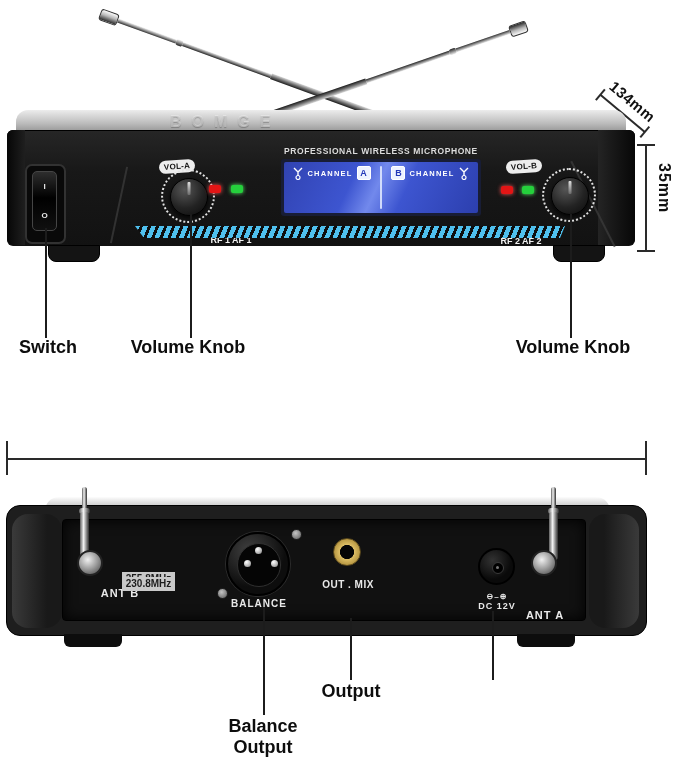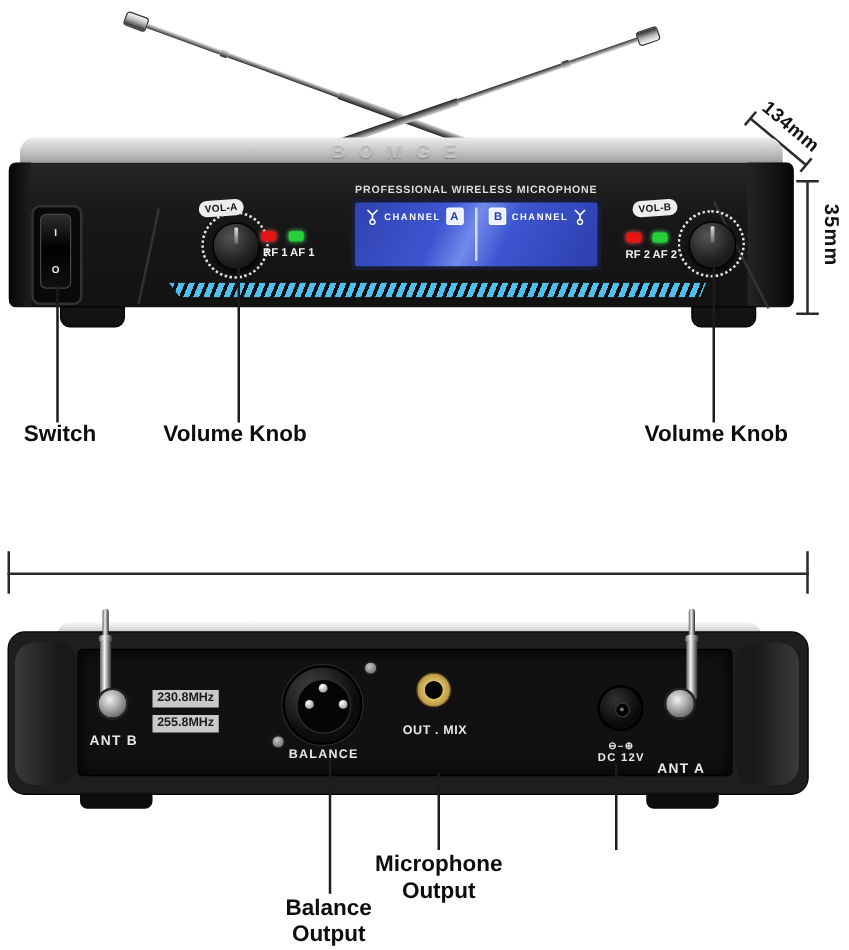--- a/index.html
+++ b/index.html
@@ -13,21 +13,21 @@
   .ant-s1{width:62px;height:3.5px;background:linear-gradient(180deg,#eee,#888 55%,#333);}
   .ant-joint{width:7px;height:6px;border-radius:2px;background:linear-gradient(180deg,#f5f5f5,#777 60%,#222);}
   .ant-s2{width:95px;height:4.5px;background:linear-gradient(180deg,#e8e8e8,#7d7d7d 55%,#262626);}
   .ant-s3{width:118px;height:6px;background:linear-gradient(180deg,#d9d9d9,#6b6b6b 55%,#1a1a1a);}
   .ant-left{left:100px;top:8px;width:300px;transform:rotate(20deg);}
   .ant-right{left:527px;top:20px;width:280px;transform:rotate(161deg);}
 
   
   .front-lid{left:16px;top:110px;width:610px;height:26px;border-radius:12px 12px 3px 3px;
              background:linear-gradient(180deg,#ececec,#bdbdbd 50%,#8f8f8f 90%);box-shadow:0 1px 0 #777;}
-  .brand{left:170px;top:113px;width:300px;text-align:center;font-weight:bold;font-size:16px;
+  .brand{left:170px;top:113px;width:300px;text-align:left;font-weight:bold;font-size:16px;
          letter-spacing:10px;color:rgba(255,255,255,0.38);text-shadow:0 1px 1px rgba(0,0,0,0.25);}
   .front-face{left:7px;top:130px;width:628px;height:115px;border-radius:6px;
               background:linear-gradient(180deg,#262626,#181818 35%,#121212);border-top:1px solid #000;}
   .face-edge-l{left:7px;top:130px;width:18px;height:115px;border-radius:6px 0 0 6px;
                background:linear-gradient(90deg,#060606,#1f1f1f);}
   .face-edge-r{left:598px;top:130px;width:37px;height:115px;border-radius:0 6px 6px 0;
                background:linear-gradient(270deg,#070707,#242424);}
   .bevel{width:2px;background:#3a3a3a;opacity:.8;}
   .bevel-l{left:118px;top:166px;height:78px;transform:rotate(12deg);}
   .bevel-r{left:592px;top:156px;height:96px;transform:rotate(-27deg);}
@@ -45,21 +45,21 @@
   .knob{width:36px;height:36px;border-radius:50%;border:1px solid #000;
         background:radial-gradient(circle at 38% 30%,#565656,#232323 55%,#0b0b0b);box-shadow:0 2px 4px rgba(0,0,0,.8);}
   .knob:after{content:"";position:absolute;left:50%;top:3px;width:3px;height:13px;transform:translateX(-50%);
               border-radius:1px;background:linear-gradient(180deg,#e0e0e0,#6a6a6a);}
   .knob-a{left:170px;top:178px;} .knob-b{left:551px;top:177px;}
   .led{width:12px;height:8px;border-radius:2px;}
   .led-red{background:#e31515;box-shadow:0 0 4px #f55;}
   .led-green{background:#25d03c;box-shadow:0 0 4px #5f6;}
   .led-r1{left:209px;top:185px;} .led-g1{left:231px;top:185px;}
   .led-r2{left:501px;top:186px;} .led-g2{left:522px;top:186px;}
-  .rf-label{font-size:9px;font-weight:bold;color:#f2f2f2;text-align:center;white-space:nowrap;}
+  .rf-label{font-size:9px;font-weight:bold;color:#f2f2f2;text-align:center;white-space:nowrap;margin-top:38px;}
   .rf1{left:203px;top:197px;width:56px;} .rf2{left:494px;top:198px;width:54px;}
 
   .panel-title{left:283px;top:146px;width:196px;text-align:center;font-size:8.5px;font-weight:bold;
                letter-spacing:.6px;color:#dcdcdc;white-space:nowrap;}
 
   
   .lcd-frame{left:281px;top:159px;width:200px;height:57px;background:#181d36;border-radius:3px;
              padding:3px;box-sizing:border-box;}
   .lcd-screen{width:100%;height:100%;display:flex;border-radius:2px;
               background:linear-gradient(115deg,#3143b2 0%,#3d55d0 35%,#7289ec 48%,#3d55d0 62%,#2c3fae 100%);justify-content:center;}
@@ -128,25 +128,25 @@
               border-radius:14px;box-sizing:border-box;}
   .bump{width:50px;height:114px;border-radius:16px;}
   .bump-l{left:12px;top:514px;background:linear-gradient(90deg,#3a3a3a,#191919 70%);}
   .bump-r{left:589px;top:514px;background:linear-gradient(270deg,#3a3a3a,#191919 70%);}
   .back-panel{left:62px;top:519px;width:522px;height:100px;background:#111;border:1px solid #000;
               border-radius:4px;box-shadow:inset 0 0 14px #000;}
   .chrome-conn{width:26px;height:26px;border-radius:50%;border:2px solid #222;box-sizing:border-box;
                background:radial-gradient(circle at 40% 35%,#f0f0f0,#9a9a9a 50%,#3f3f3f);}
   .conn-b{left:77px;top:550px;} .conn-a{left:531px;top:550px;}
   .panel-label{position:absolute;font-weight:bold;color:#e9e9e9;text-align:center;letter-spacing:1px;}
-  .antb-label{left:62px;top:587px;width:58px;font-size:11px;}
+  .antb-label{left:62px;top:587px;width:58px;font-size:11px;padding-left:29px;}
   .anta-label{left:518px;top:609px;width:54px;font-size:11px;}
   .freq-box{left:122px;width:53px;height:14px;background:#c9c9c9;color:#1c1c1c;font-size:10px;
             font-weight:bold;line-height:14px;text-align:center;}
-  .freq-1{top:572px;text-align:center;} .freq-2{top:552px;}
+  .freq-1{top:572px;text-align:center;} .freq-2{top:577px;}
   .xlr-outer{left:226px;top:532px;width:64px;height:64px;border-radius:50%;border:2px solid #000;box-sizing:border-box;
              background:radial-gradient(circle at 35% 28%,#404040,#0d0d0d 62%);box-shadow:0 0 0 1px #2c2c2c;}
   .xlr-inner{left:237px;top:543px;width:42px;height:42px;border-radius:50%;background:#050505;border:1px solid #303030;}
   .xlr-pin{width:7px;height:7px;border-radius:50%;background:radial-gradient(circle at 35% 30%,#fff,#848484);}
   .pin-t{left:255px;top:547px;} .pin-l{left:244px;top:560px;} .pin-r{left:271px;top:560px;}
   .screw{width:11px;height:11px;border-radius:50%;border:1px solid #222;box-sizing:border-box;
          background:radial-gradient(circle at 40% 35%,#c4c4c4,#585858);}
   .screw-1{left:291px;top:529px;} .screw-2{left:217px;top:588px;}
   .balance-label{left:228px;top:598px;width:62px;font-size:10px;}
   .outmix-jack{left:333px;top:538px;width:28px;height:28px;border-radius:50%;border:1px solid #5c4a1d;box-sizing:border-box;
@@ -303,21 +303,20 @@
   <div class="panel-label anta-label">ANT  A</div>
 
   <div class="abs foot-b foot-b1"></div>
   <div class="abs foot-b foot-b2"></div>
 
   <div class="ptr ptr-balance"></div>
   <div class="ptr ptr-mic"></div>
   <div class="ptr ptr-power"></div>
 
   <div class="ann ann-mic">
-    <div>Microphone</div>
     <div>Output</div>
   </div>
   <div class="ann ann-balance">
     <div>Balance</div>
     <div>Output</div>
   </div>
 
 </div>
 
 </body></html>

